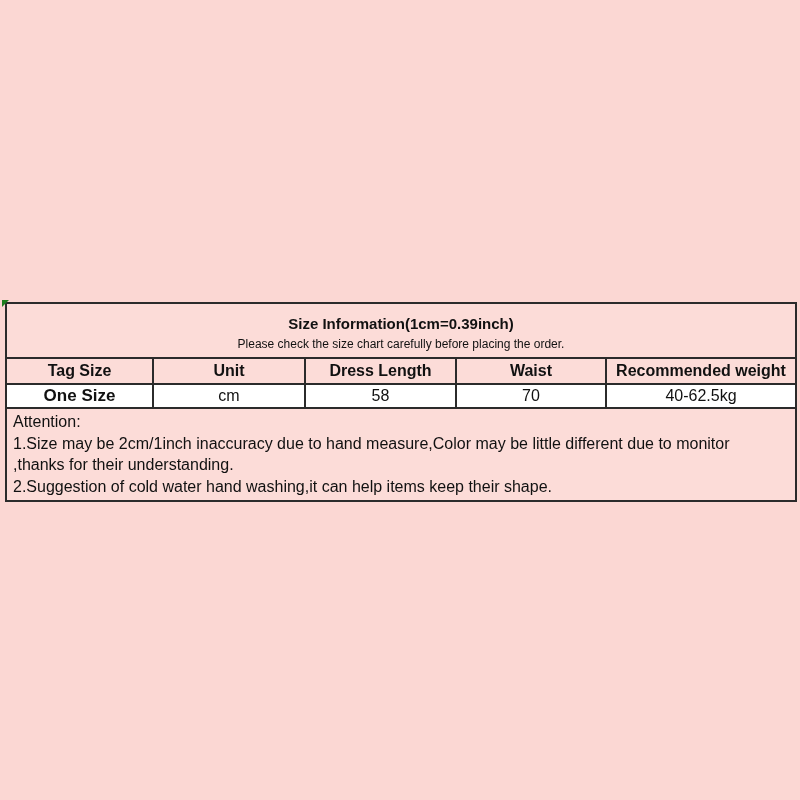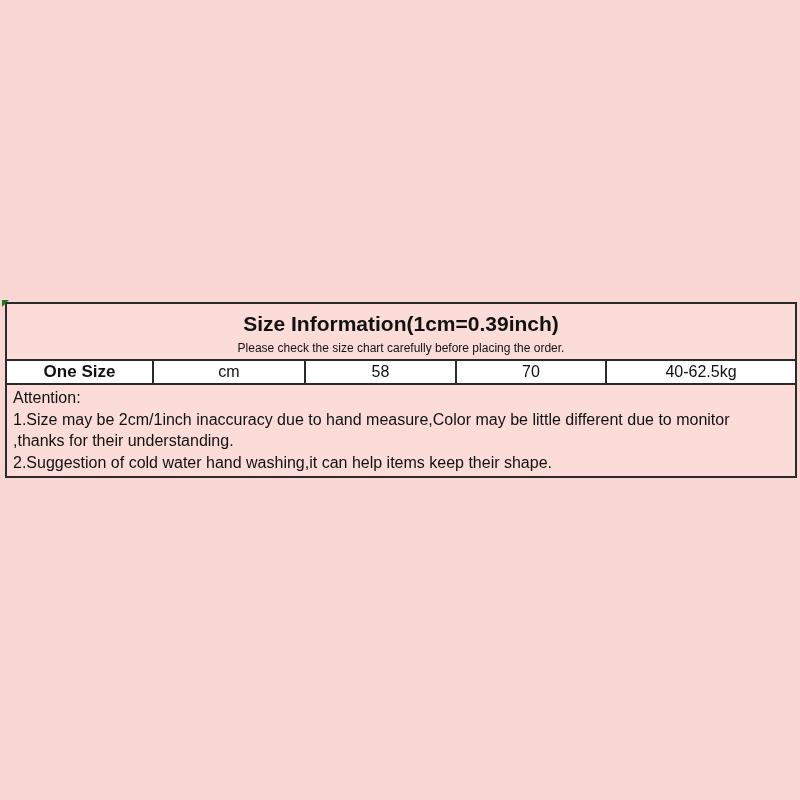--- a/index.html
+++ b/index.html
@@ -34,21 +34,21 @@
     padding: 0;
     text-align: center;
     vertical-align: middle;
     font-size: 16px;
   }
   .pink { background: #fcdcd8; }
   .white { background: #ffffff; }
   .title-cell { height: 53px; }
   .title-line {
     font-weight: bold;
-    font-size: 21px;
+    font-size: 15px;
     padding-top: 8px;
   }
   .subtitle-line {
     font-size: 12px;
     padding-top: 5px;
     padding-bottom: 4px;
   }
   .head-row td {
     height: 24px;
     font-weight: bold;
@@ -80,20 +80,27 @@
       <col style="width:150px">
       <col style="width:190px">
     </colgroup>
     <tbody>
       <tr>
         <td colspan="5" class="pink title-cell">
           <div class="title-line">Size Information(1cm=0.39inch)</div>
           <div class="subtitle-line">Please check the size chart carefully before placing the order.</div>
         </td>
       </tr>
+      <tr class="head-row">
+        <td class="pink">Tag Size</td>
+        <td class="pink">Unit</td>
+        <td class="pink">Dress Length</td>
+        <td class="pink">Waist</td>
+        <td class="pink">Recommended weight</td>
+      </tr>
       <tr class="data-row">
         <td class="white tag-cell">One Size</td>
         <td class="white">cm</td>
         <td class="white">58</td>
         <td class="white">70</td>
         <td class="white">40-62.5kg</td>
       </tr>
       <tr>
         <td colspan="5" class="pink attention-cell">
           <div class="note-line">Attention:</div>

